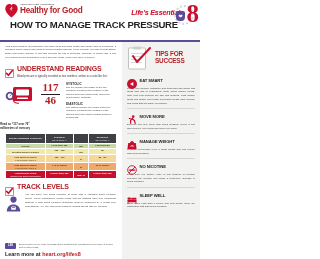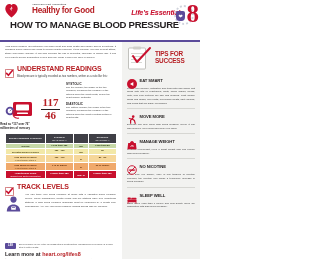--- a/index.html
+++ b/index.html
@@ -7,21 +7,21 @@
   body {
     font-family:"Liberation Sans", sans-serif;
     background:#ffffff;
     color:#231f20;
     overflow:hidden;
   }
   .page { position:relative; width:200px; height:259px; background:#fff; }
 
   
   .header { position:relative; height:38px; padding:3px 5px 0 5px; }
-  .aha-logo { display:flex; align-items:flex-start; gap:14px; }
+  .aha-logo { display:flex; align-items:flex-start; gap:2px; }
   .aha-mark { width:13px; height:15px; flex:none; position:relative; }
   .aha-wordmark { padding-top:1px; }
   .aha-org {
     font-size:2.4px; font-weight:bold; color:#555; letter-spacing:.1px;
     line-height:1.1; white-space:nowrap;
   }
   .aha-hfg {
     font-size:8.2px; font-weight:bold; color:#b61f24;
     letter-spacing:-.25px; line-height:1; margin-top:.5px; white-space:nowrap;
   }
@@ -70,21 +70,21 @@
   .check { width:9px; height:9px; flex:none; }
   .sec-title {
     font-size:7px; font-weight:bold; color:#b61f24; letter-spacing:-.15px;
   }
   .sec-sub {
     font-size:2.6px; line-height:1.5; color:#3b3b3b;
     padding:1.5px 6px 0 17px;
   }
 
   
-  .reading { display:flex; gap:4px; padding:2px 6px 0 5px; align-items:flex-end; }
+  .reading { display:flex; gap:4px; padding:2px 6px 0 5px; align-items:flex-start; }
   .cuff { width:30px; flex:none; position:relative; height:26px; }
   .cuff svg { position:absolute; left:0; top:2px; }
   .ratio { text-align:center; flex:none; width:23px; padding-top:1px; }
   .ratio .sys, .ratio .dia {
     font-size:11px; font-weight:bold; color:#b61f24; line-height:1.05;
     font-family:"Liberation Serif", serif;
   }
   .ratio .bar { height:1px; background:#231f20; margin:.5px 2px; }
   .defs { flex:1; padding-top:1px; }
   .def-term { font-size:3px; font-weight:bold; color:#231f20; letter-spacing:.1px; }
@@ -175,21 +175,21 @@
     <div class="le8">
       <div class="le8-text">Life's Essential</div>
       <div class="le8-ring">
         <div class="ring"></div>
         <div class="le8-badge">❤</div>
         <div class="le8-eight">8</div>
         <div class="le8-tm">™</div>
       </div>
     </div>
 
-    <div class="title">HOW TO MANAGE BLOOD PRESSURE</div>
+    <div class="title">HOW TO MANAGE TRACK PRESSURE</div>
   </div>
 
   <div class="rule"></div>
 
   <div class="body">
 
     <div class="main">
 
       <div class="intro">High blood pressure (hypertension) can harm heart and brain health and usually has no symptoms. It damages blood vessels and leads to serious health problems. It can increase your risk of heart attack, stroke and kidney disease. It can also increase the risk of dementia, especially in middle age. It can even lead to sexual dysfunction in men and may cause a lower sex drive in women.</div>
 

